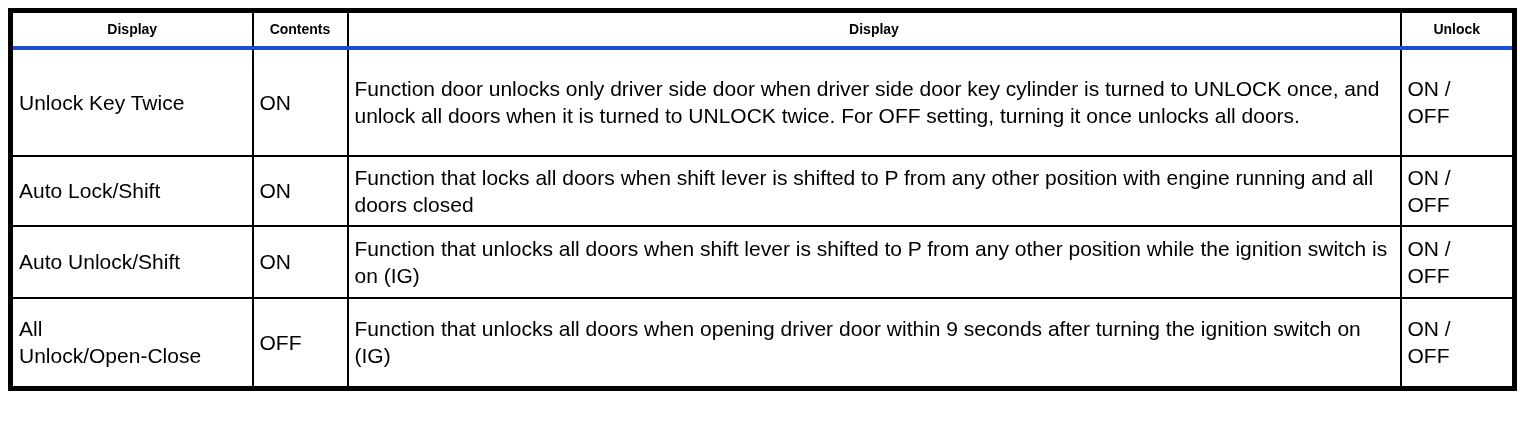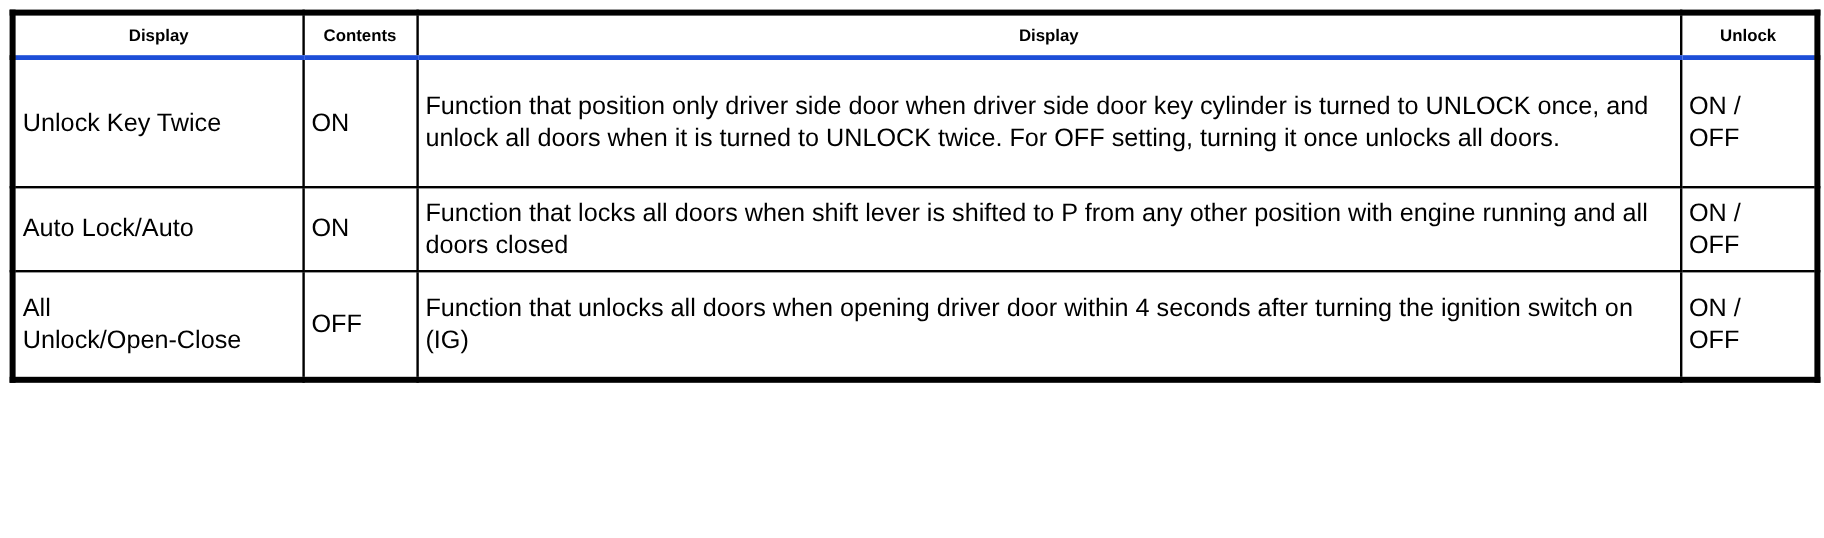--- a/index.html
+++ b/index.html
@@ -73,34 +73,41 @@
         <th>Display</th>
         <th>Contents</th>
         <th>Display</th>
         <th>Unlock</th>
       </tr>
     </thead>
     <tbody>
       <tr class="row-0">
         <td>Unlock Key Twice</td>
         <td>ON</td>
-        <td>Function that position only driver side door when driver side door key cylinder is turned to UNLOCK once, and unlock all doors when it is turned to UNLOCK twice. For OFF setting, turning it once unlocks all doors.</td>
+        <td>Function door unlocks only driver side door when driver side door key cylinder is turned to UNLOCK once, and unlock all doors when it is turned to UNLOCK twice. For OFF setting, turning it once unlocks all doors.</td>
         <td>ON /
 OFF</td>
       </tr>
       <tr class="row-1">
-        <td>Auto Lock/Auto</td>
+        <td>Auto Lock/Shift</td>
         <td>ON</td>
         <td>Function that locks all doors when shift lever is shifted to P from any other position with engine running and all doors closed</td>
+        <td>ON /
+OFF</td>
+      </tr>
+      <tr class="row-2">
+        <td>Auto Unlock/Shift</td>
+        <td>ON</td>
+        <td>Function that unlocks all doors when shift lever is shifted to P from any other position while the ignition switch is on (IG)</td>
         <td>ON /
 OFF</td>
       </tr>
       <tr class="row-3">
         <td>All
 Unlock/Open-Close</td>
         <td>OFF</td>
-        <td>Function that unlocks all doors when opening driver door within 4 seconds after turning the ignition switch on (IG)</td>
+        <td>Function that unlocks all doors when opening driver door within 9 seconds after turning the ignition switch on (IG)</td>
         <td>ON /
 OFF</td>
       </tr>
     </tbody>
   </table>
 </div>
 
 </body></html>

